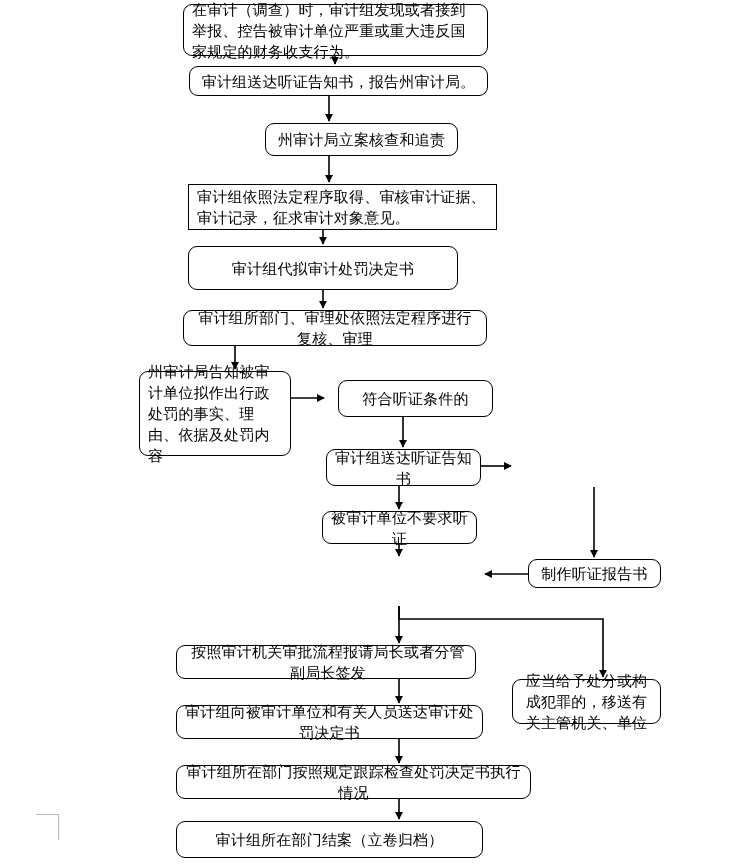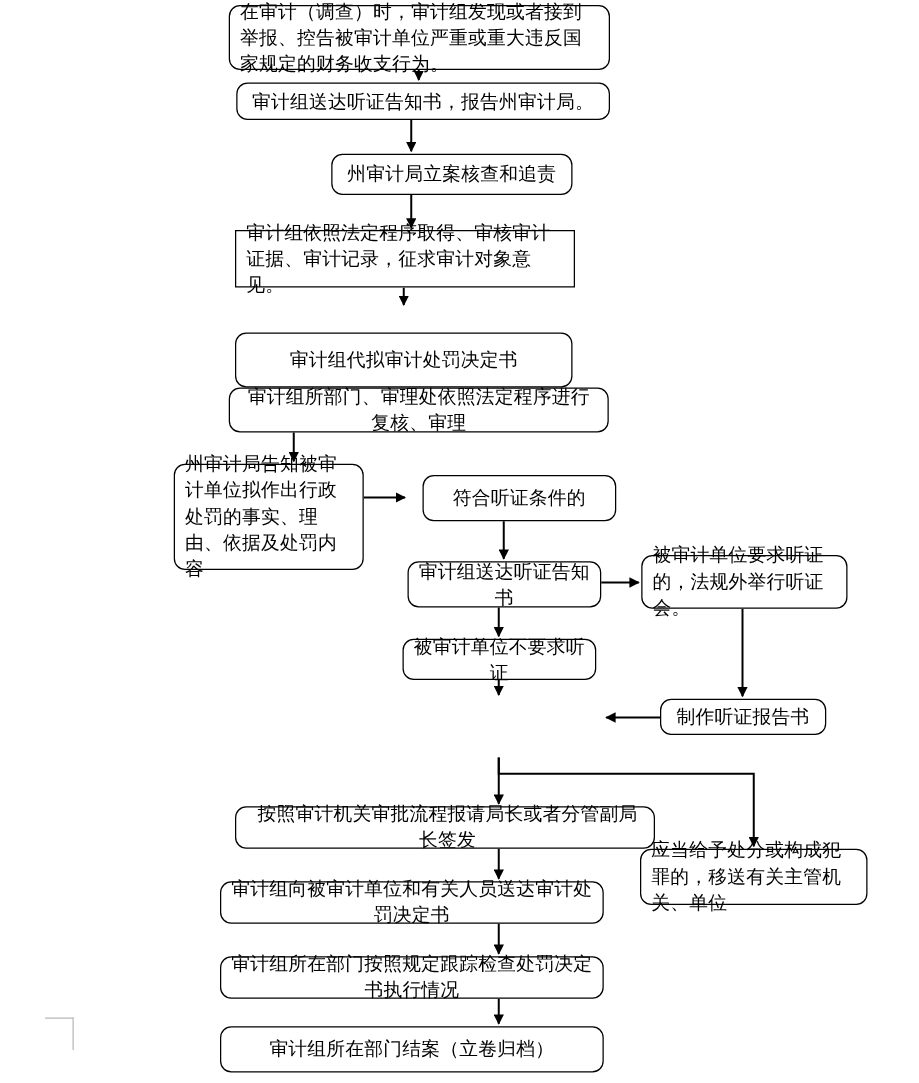--- a/index.html
+++ b/index.html
@@ -115,70 +115,67 @@
   </div>
 
   <div class="node rounded" style="left:189px; top:66px; width:299px; height:30px;">
     <span class="txt">审计组送达听证告知书，报告州审计局。</span>
   </div>
 
   <div class="node rounded" style="left:240px; top:123px; width:193px; height:33px;margin-left:25px;">
     <span class="txt">州审计局立案核查和追责</span>
   </div>
 
-  <div class="node sharp align-left" style="left:188px; top:184px; width:272px; height:46px;">
+  <div class="node sharp align-left" style="left:188px; top:184px; width:309px; height:46px;">
     <span class="txt">审计组依照法定程序取得、审核审计证据、审计记录，征求审计对象意见。</span>
   </div>
 
-  <div class="node rounded" style="left:188px; top:246px; width:270px; height:44px;margin-top:20px;">
+  <div class="node rounded" style="left:188px; top:246px; width:270px; height:44px;">
     <span class="txt">审计组代拟审计处罚决定书</span>
   </div>
 
   <div class="node rounded" style="left:183px; top:310px; width:304px; height:36px;">
     <span class="txt">审计组所部门、审理处依照法定程序进行复核、审理</span>
   </div>
 
   <div class="node rounded align-left" style="left:139px; top:371px; width:152px; height:85px;justify-content:flex-end;">
     <span class="txt">州审计局告知被审计单位拟作出行政处罚的事实、理由、依据及处罚内容</span>
   </div>
 
   <div class="node rounded" style="left:338px; top:380px; width:155px; height:37px;">
     <span class="txt">符合听证条件的</span>
   </div>
 
   <div class="node rounded" style="left:326px; top:449px; width:155px; height:37px;">
     <span class="txt">审计组送达听证告知书</span>
   </div>
 
-  <div class="node rounded align-left" style="left:513px; top:444px; width:165px; height:43px;">
-    <span class="txt">被审计单位要求听证的，法规外举行听证会。</span>
-  </div>
 
   <div class="node rounded" style="left:322px; top:511px; width:155px; height:33px;">
     <span class="txt">被审计单位不要求听证</span>
   </div>
 
   <div class="node rounded" style="left:528px; top:559px; width:133px; height:29px;">
     <span class="txt">制作听证报告书</span>
   </div>
 
 
-  <div class="node rounded" style="left:188px; top:645px; width:336px; height:34px;padding-left:12px;">
+  <div class="node rounded" style="left:176px; top:645px; width:300px; height:34px;padding-left:12px;">
     <span class="txt">按照审计机关审批流程报请局长或者分管副局长签发</span>
   </div>
 
-  <div class="node rounded align-left" style="left:512px; top:679px; width:182px; height:45px;">
+  <div class="node rounded align-left" style="left:512px; top:679px; width:149px; height:45px;text-align:center;">
     <span class="txt">应当给予处分或构成犯罪的，移送有关主管机关、单位</span>
   </div>
 
   <div class="node rounded" style="left:176px; top:705px; width:307px; height:34px;">
     <span class="txt">审计组向被审计单位和有关人员送达审计处罚决定书</span>
   </div>
 
-  <div class="node rounded" style="left:176px; top:765px; width:307px; height:34px;">
+  <div class="node rounded" style="left:176px; top:765px; width:355px; height:34px;">
     <span class="txt">审计组所在部门按照规定跟踪检查处罚决定书执行情况</span>
   </div>
 
   <div class="node rounded" style="left:176px; top:821px; width:307px; height:37px;">
     <span class="txt">审计组所在部门结案（立卷归档）</span>
   </div>
 
   <div class="artifact" style="left:36px; top:814px; width:24px; height:27px;">
     <div class="h"></div>
     <div class="v"></div>

